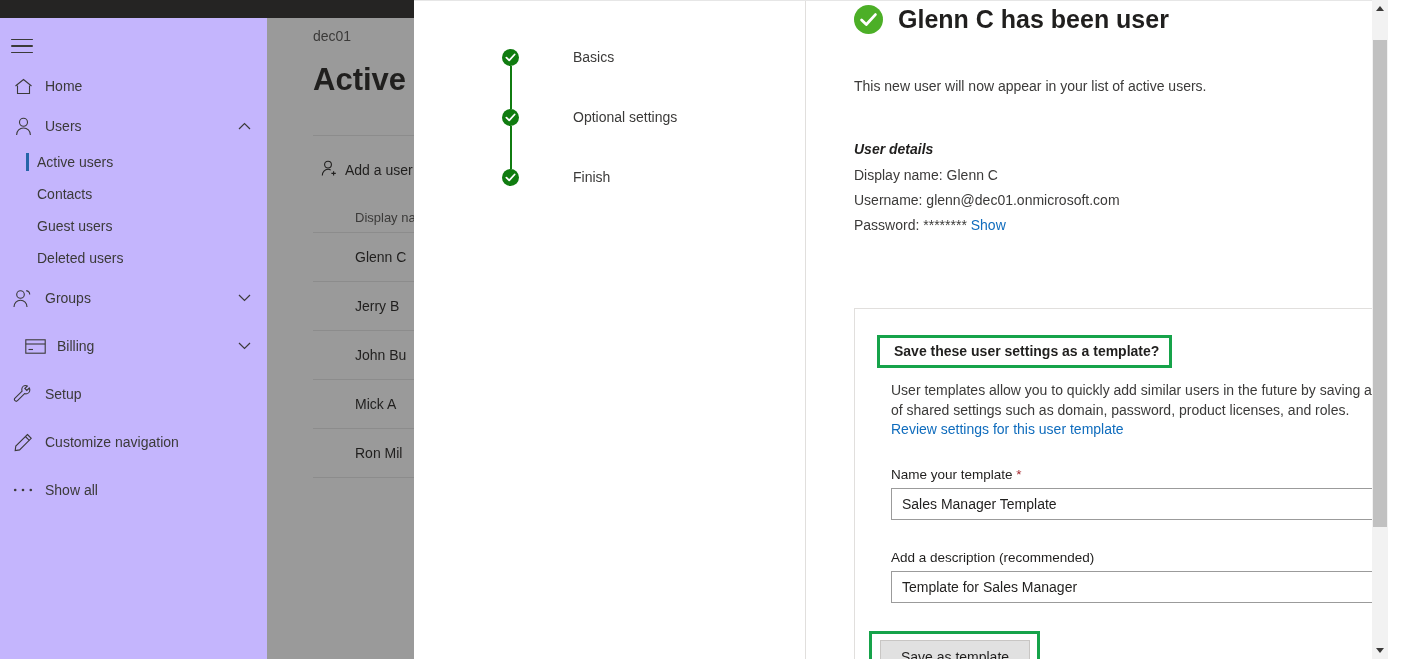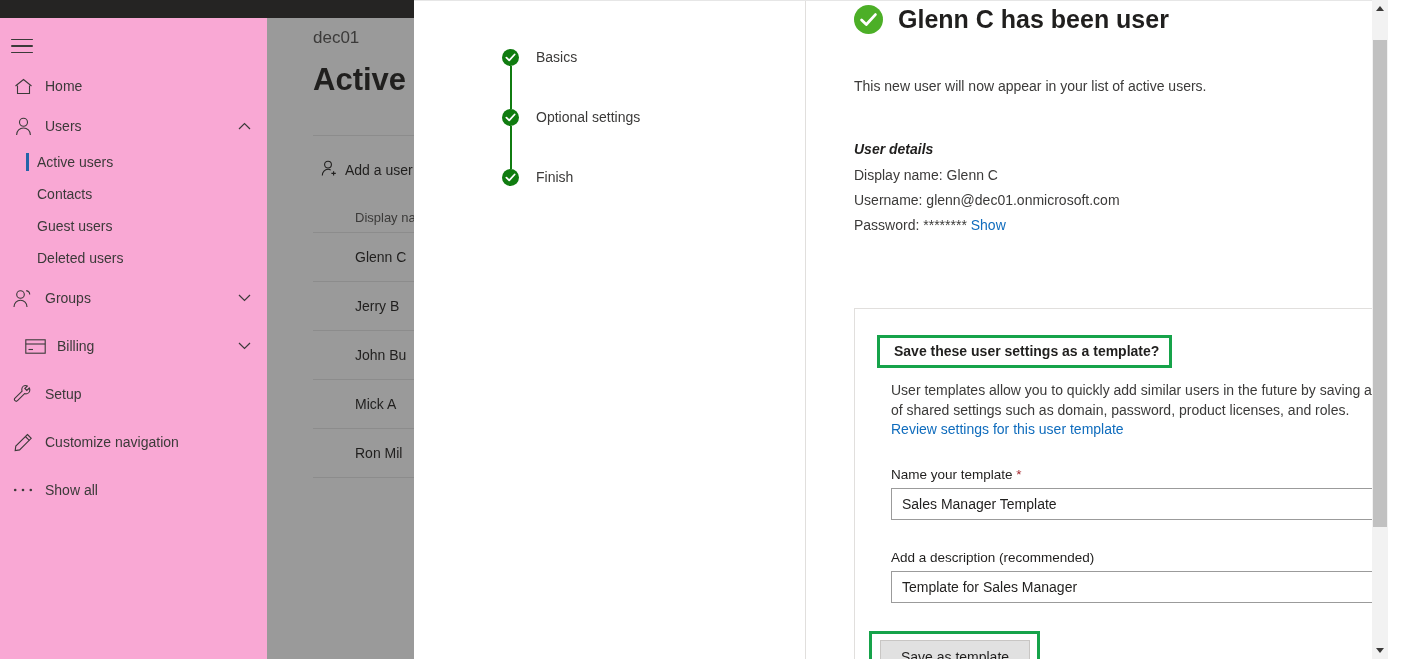--- a/index.html
+++ b/index.html
@@ -26,21 +26,21 @@
   #top-bar {
     position: absolute;
     left: 0; top: 0;
     width: 414px; height: 18px;
     background: #252423;
   }
   #sidebar {
     position: absolute;
     left: 0; top: 18px;
     width: 267px; height: 641px;
-    background: #f9a8d4;
+    background: #c4b5fd;
     color: #3b3a39;
   }
   #content-pane {
     position: absolute;
     left: 267px; top: 18px;
     width: 1141px; height: 641px;
     background: #9a9a9a;
     color: #3b3a39;
     overflow: hidden;
   }
@@ -99,21 +99,21 @@
     content: "";
     position: absolute;
     left: 26px; top: 7px;
     width: 3px; height: 18px;
     background: #2564a8;
   }
 
   
   .breadcrumb-bg {
     position: absolute; left: 46px; top: 10px;
-    font-size: 17px; color: #3b3a39;
+    font-size: 14px; color: #3b3a39;
   }
   .page-title-bg {
     position: absolute; left: 46px; top: 44px;
     font-size: 31px; font-weight: bold; color: #201f1e;
     white-space: nowrap;
   }
   .cmdbar-divider {
     position: absolute; left: 46px; top: 117px;
     width: 1060px; height: 1px; background: #8c8c8c;
   }
@@ -156,20 +156,21 @@
     width: 392px; height: 659px;
     background: #ffffff;
     border-right: 1px solid #e1dfdd;
     box-sizing: border-box;
   }
   .steps { position: absolute; left: 88px; top: 48px; }
   .step {
     position: relative;
     display: flex; align-items: flex-start;
     height: 60px;
+    gap: 37px;
   }
   .step:last-child { height: auto; }
   .step-dot {
     position: relative;
     width: 17px; height: 17px;
     flex: none;
     z-index: 2;
   }
   .step-dot svg { display: block; }
   .step .connector {

